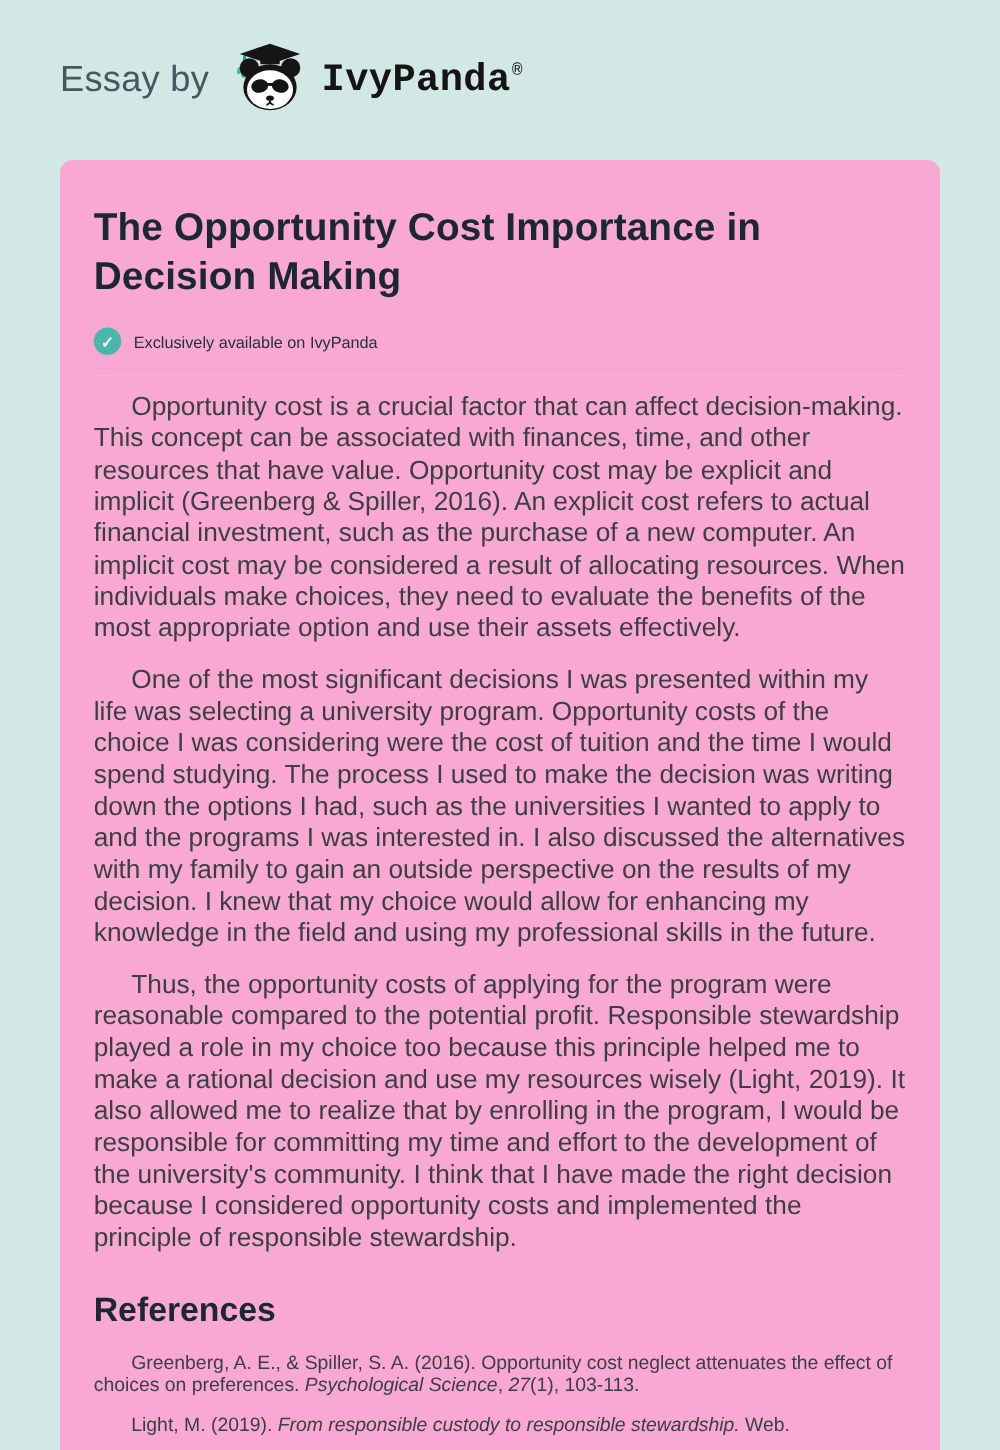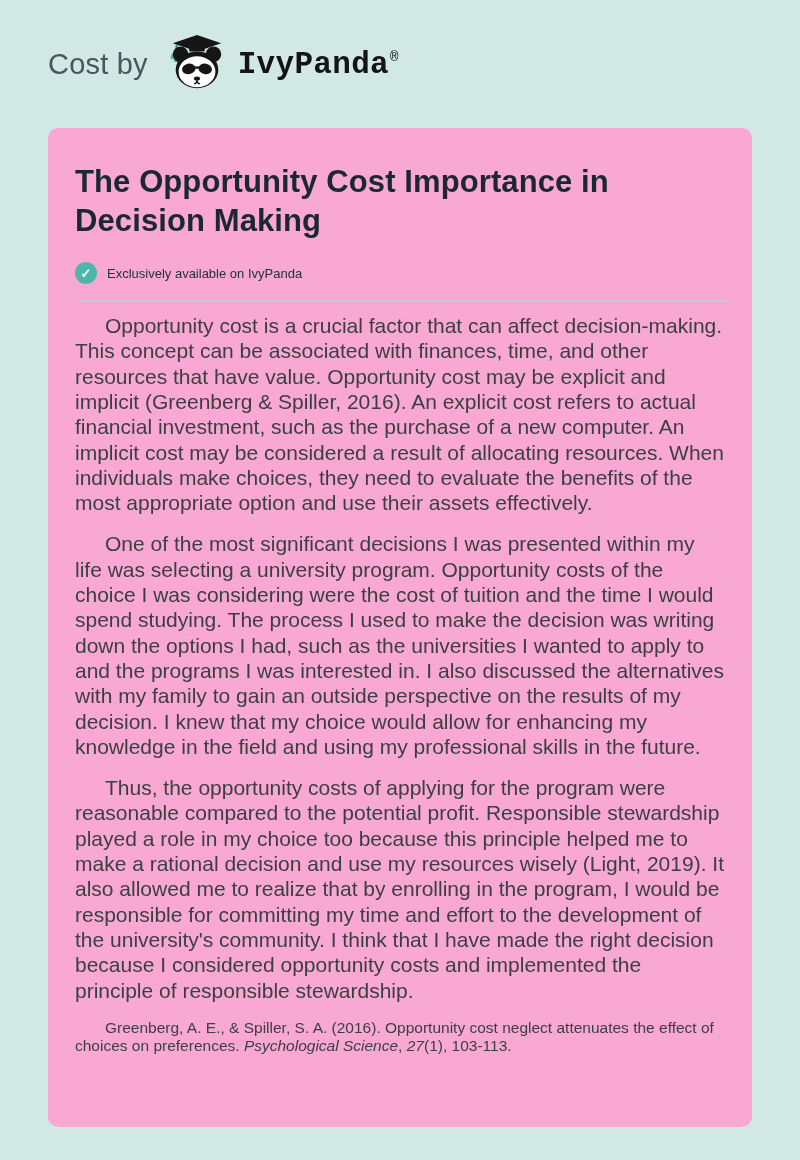--- a/index.html
+++ b/index.html
@@ -119,21 +119,21 @@
     text-indent: 30px;
   }
   .italic { font-style: italic; }
 </style>
 </head>
 <body>
 
 <div class="page">
 
   <header class="site-header">
-    <span class="essay-by">Cost by</span>
+    <span class="essay-by">Essay by</span>
     <span class="logo">
       <svg width="62" height="62" viewBox="0 0 64 64" aria-hidden="true">
 
         <path d="M11 12 L11 26" stroke="#2e9e8f" stroke-width="2.5" fill="none"></path>
         <circle cx="11" cy="27" r="3" fill="#2e9e8f"></circle>
         <path d="M8 20 q-4 2 -3 7 q5 0 6 -5 z" fill="#49b57a"></path>
 
         <circle cx="15" cy="22" r="8" fill="#151515"></circle>
         <circle cx="49" cy="22" r="8" fill="#151515"></circle>
 
@@ -164,20 +164,22 @@
     </div>
 
     <hr class="divider">
 
     <div class="essay-body">
       <p>Opportunity cost is a crucial factor that can affect decision-making. This concept can be associated with finances, time, and other resources that have value. Opportunity cost may be explicit and implicit (Greenberg &amp; Spiller, 2016). An explicit cost refers to actual financial investment, such as the purchase of a new computer. An implicit cost may be considered a result of allocating resources. When individuals make choices, they need to evaluate the benefits of the most appropriate option and use their assets effectively.</p>
       <p>One of the most significant decisions I was presented within my life was selecting a university program. Opportunity costs of the choice I was considering were the cost of tuition and the time I would spend studying. The process I used to make the decision was writing down the options I had, such as the universities I wanted to apply to and the programs I was interested in. I also discussed the alternatives with my family to gain an outside perspective on the results of my decision. I knew that my choice would allow for enhancing my knowledge in the field and using my professional skills in the future.</p>
       <p>Thus, the opportunity costs of applying for the program were reasonable compared to the potential profit. Responsible stewardship played a role in my choice too because this principle helped me to make a rational decision and use my resources wisely (Light, 2019). It also allowed me to realize that by enrolling in the program, I would be responsible for committing my time and effort to the development of the university's community. I think that I have made the right decision because I considered opportunity costs and implemented the principle of responsible stewardship.</p>
     </div>
 
+    <h2 class="references-heading">References</h2>
 
     <div class="references">
       <p class="ref"><span>Greenberg, A. E., &amp; Spiller, S. A. (2016). Opportunity cost neglect attenuates the effect of choices on preferences. </span><span class="italic">Psychological Science</span><span>, </span><span class="italic">27</span><span>(1), 103-113.</span></p>
+      <p class="ref"><span>Light, M. (2019). </span><span class="italic">From responsible custody to responsible stewardship.</span><span> Web.</span></p>
     </div>
 
   </main>
 
 </div>
 
 </body></html>

